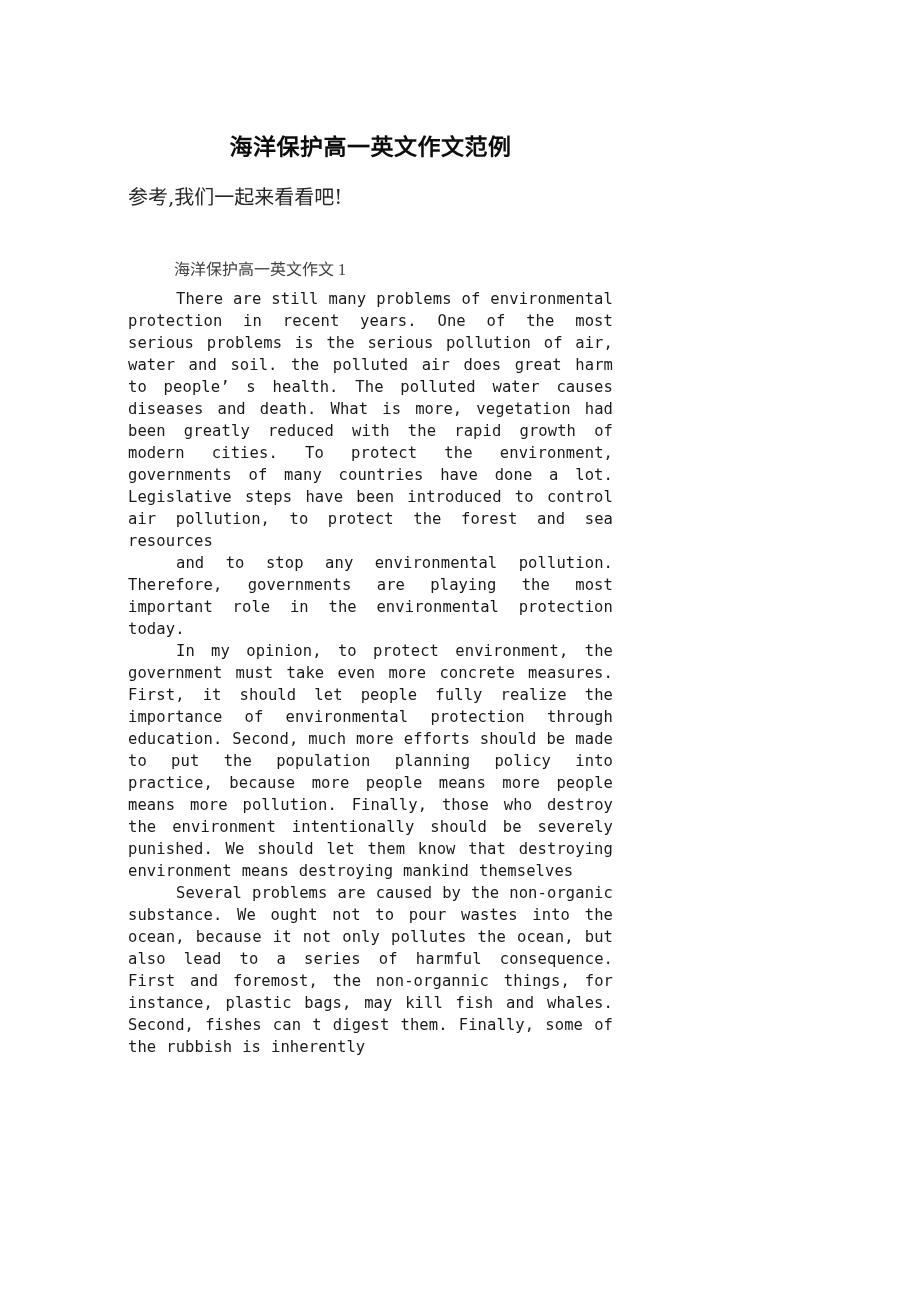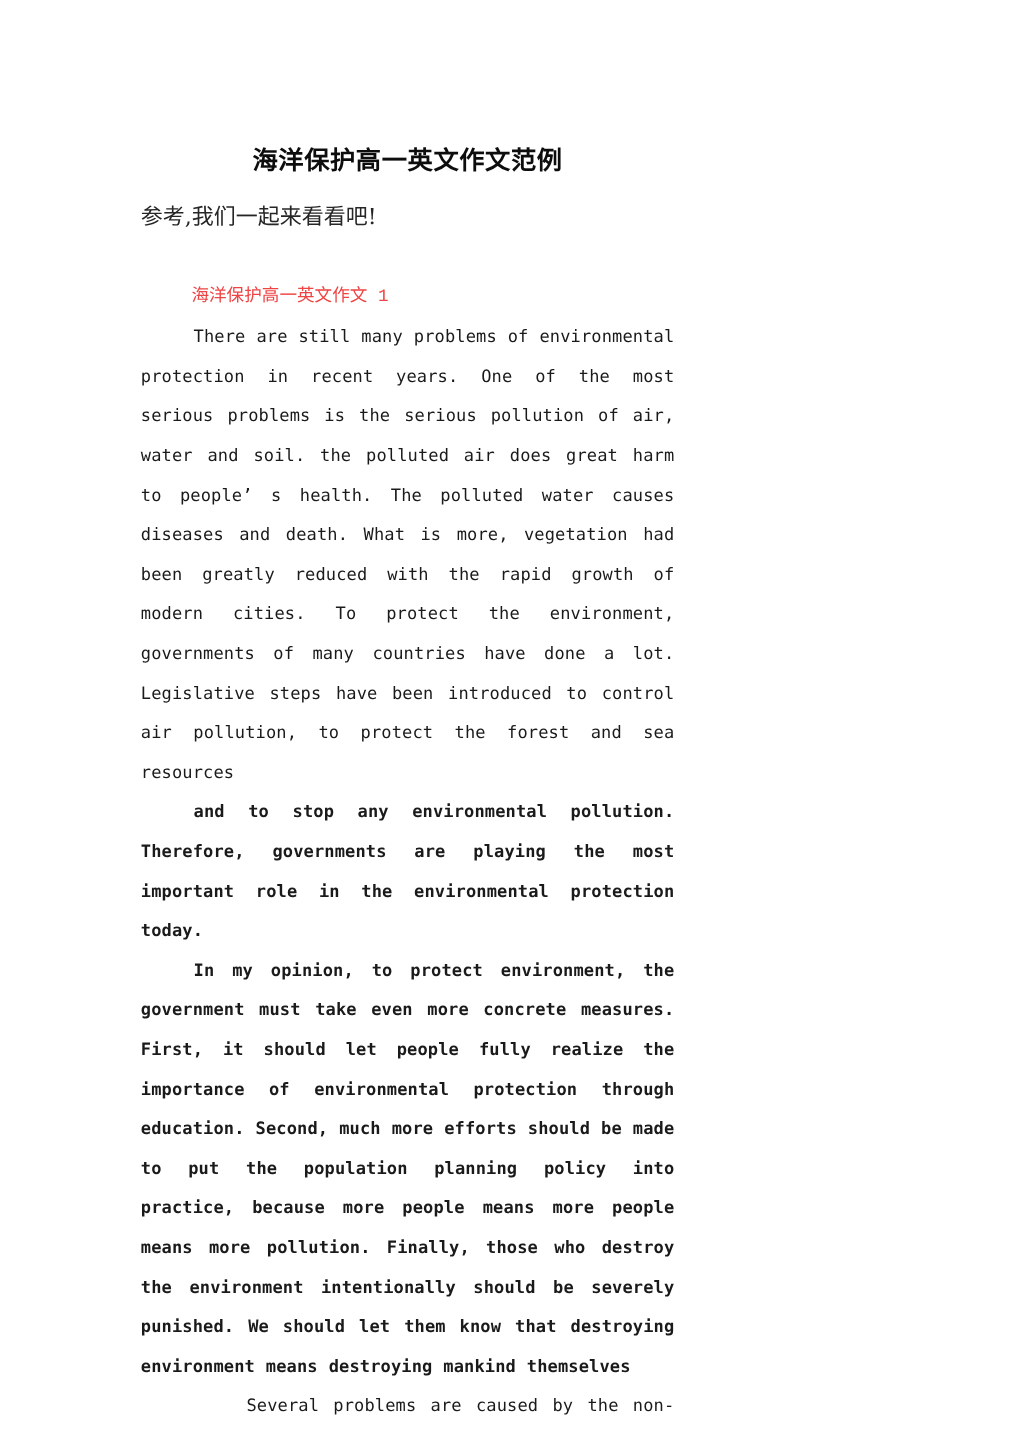--- a/index.html
+++ b/index.html
@@ -52,52 +52,51 @@
     line-height: 26px;
     color: #262626;
   }
 
   
   .section-heading {
     margin: 0;
     padding: 0;
     margin-top: 42px;
     text-indent: 46px;
-    font-family: Liberation Mono, monospace;
+    font-family: Liberation Serif, serif;
     font-weight: normal;
     font-size: 16px;
     line-height: 36px;
-    color: #ef4444;
+    color: #404040;
   }
 
   .section-heading.tight {
     margin-top: 0;
   }
 
   
   .body-para {
     margin: 0;
     padding: 0;
     text-align: justify;
     text-justify: inter-word;
     text-indent: 48px;
     font-family: "DejaVu Sans Mono", "Liberation Mono", monospace;
     font-size: 15.5px;
-    line-height: 36px;
+    line-height: 22px;
     color: #1a1a1a;
     letter-spacing: 0.1px;
     word-spacing: 0.5px;
   }
 
-  .para-gap-sm { margin-top: 0; font-weight: bold; }
+  .para-gap-sm { margin-top: 0; }
 
   
   .clip {
     overflow: hidden;
-    margin-left: 48px;
   }
 </style>
 </head>
 <body>
 
 <div class="page">
 
   <h1 class="doc-title">海洋保护高一英文作文范例</h1>
 
   <p class="doc-subtitle">参考,我们一起来看看吧!</p>

